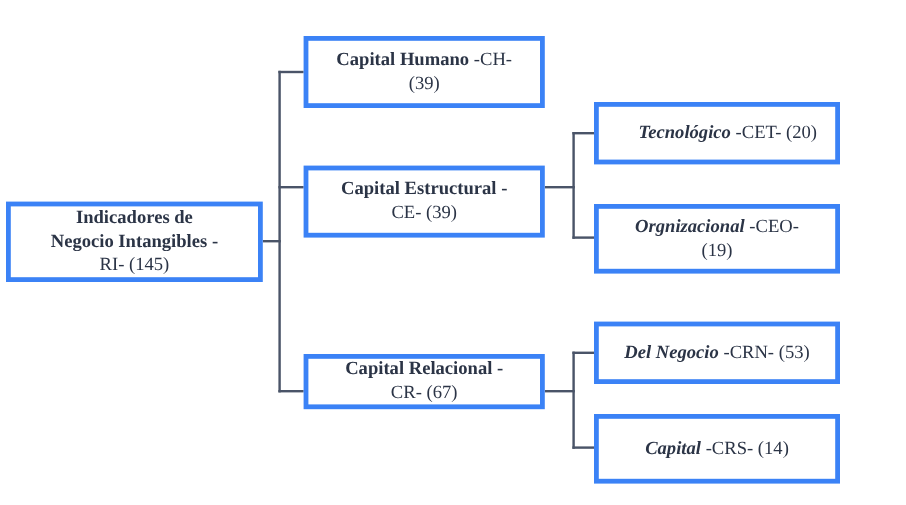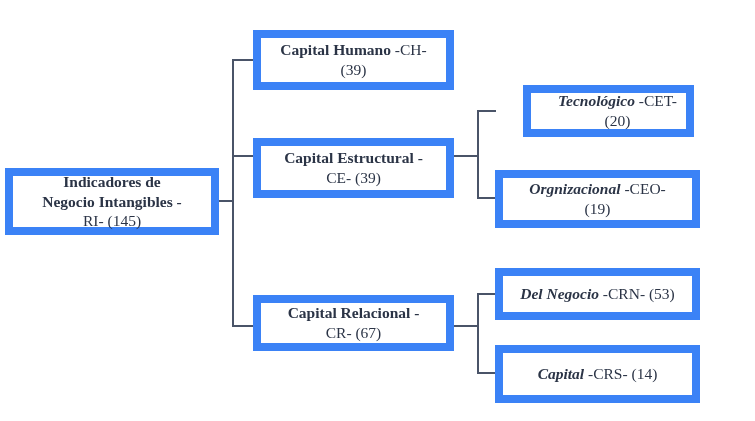--- a/index.html
+++ b/index.html
@@ -11,21 +11,21 @@
     position: relative;
     width: 755px;
     height: 421px;
     background: #ffffff;
     overflow: hidden;
     font-family: "Liberation Serif", "DejaVu Serif", serif;
   }
   .node {
     position: absolute;
     box-sizing: border-box;
-    border: 8px solid #3b82f6;
+    border: 4px solid #3b82f6;
     background: #ffffff;
     display: flex;
     align-items: center;
     justify-content: center;
     text-align: center;
     color: #2b3446;
     line-height: 1.28;
     padding: 2px 6px;
     z-index: 2;
   }
@@ -33,24 +33,24 @@
   .b  { font-weight: bold; }
   .bi { font-weight: bold; font-style: italic; }
   .n  { font-weight: normal; font-style: normal; }
 
   
   #node-root { left: 5px; top: 168px; width: 214px; height: 67px; font-size: 15.5px; }
 
   
   #node-ch { left: 253px; top: 30px;  width: 201px; height: 60px; font-size: 15.5px; }
   #node-ce { left: 253px; top: 138px; width: 201px; height: 60px; font-size: 15.5px; }
-  #node-cr { left: 253px; top: 295px; width: 201px; height: 56px; font-size: 15.5px; }
+  #node-cr { left: 253px; top: 295px; width: 201px; height: 46px; font-size: 15.5px; }
 
   
-  #node-cet { left: 523px; top: 85px;  width: 171px; height: 52px; font-size: 15.5px; padding-left: 24px; }
+  #node-cet { left: 495px; top: 85px;  width: 205px; height: 52px; font-size: 15.5px; padding-left: 24px; }
   #node-ceo { left: 495px; top: 170px; width: 205px; height: 58px; font-size: 15.5px; }
   #node-crn { left: 495px; top: 268px; width: 205px; height: 52px; font-size: 15.5px; font-family: Liberation Serif, serif; }
   #node-crs { left: 495px; top: 345px; width: 205px; height: 58px; font-size: 15.5px; }
 
   
   .conn {
     position: absolute;
     background: #4a5468;
     z-index: 1;
   }

